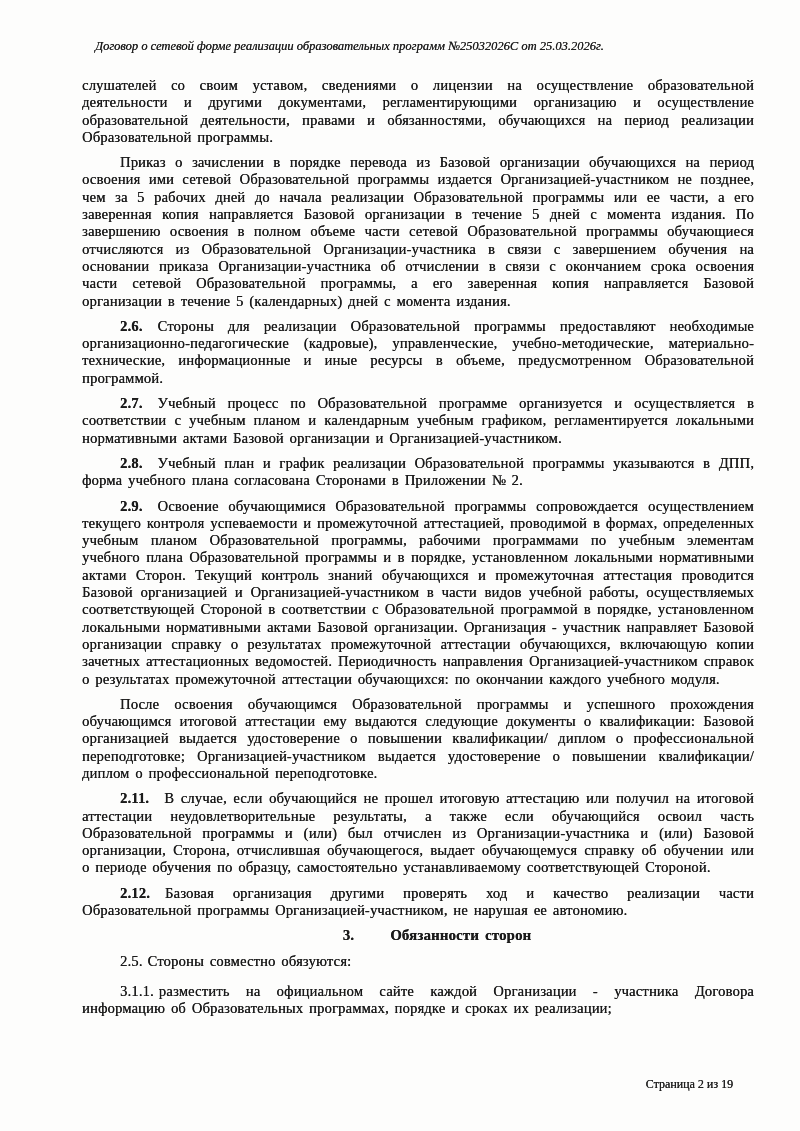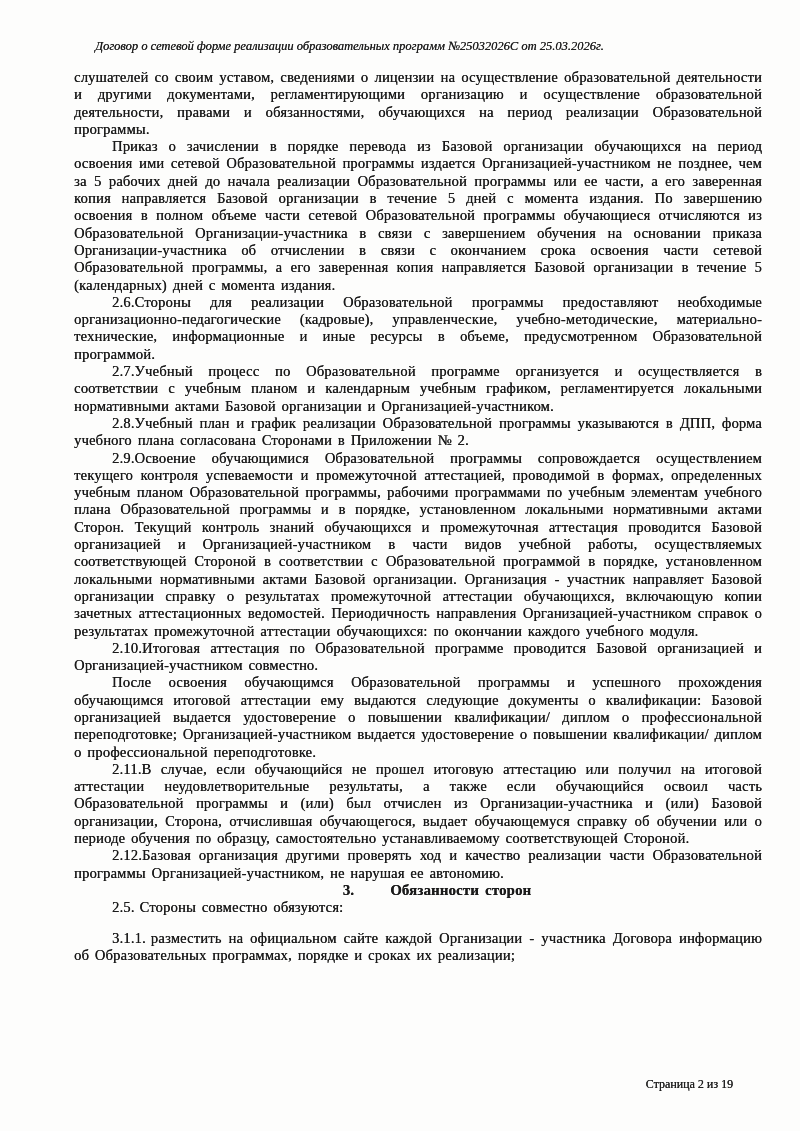--- a/index.html
+++ b/index.html
@@ -34,27 +34,29 @@
     left: 74px;
     width: 688px;
     font-size: 14.5px;
     line-height: 17.3px;
     text-align: justify;
     letter-spacing: 0.2px;
     word-spacing: 2px;
     text-shadow: 0.25px 0 currentColor;
   }
   .doc-body p {
-    margin: 0;
+    margin: 8px;
     text-indent: 38px;
   }
   .doc-body p.noindent {
     text-indent: 0;
   }
   .pnum-tab {
+    padding-right: 15px;
+    font-weight: bold;
   }
   .pnum-sp {
     padding-right: 5px;
   }
   .section-heading {
     margin: 7px 0 1px 0;
     font-size: 14.8px;
     font-weight: bold;
     text-align: center;
     text-indent: 0;
@@ -103,23 +105,20 @@
     </p>
 
     <p>
       <span class="pnum-tab">2.8.</span><span>Учебный план и график реализации Образовательной программы указываются в ДПП, форма учебного плана согласована Сторонами в Приложении № 2.</span>
     </p>
 
     <p>
       <span class="pnum-tab">2.9.</span><span>Освоение обучающимися Образовательной программы сопровождается осуществлением текущего контроля успеваемости и промежуточной аттестацией, проводимой в формах, определенных учебным планом Образовательной программы, рабочими программами по учебным элементам учебного плана Образовательной программы и в порядке, установленном локальными нормативными актами Сторон. Текущий контроль знаний обучающихся и промежуточная аттестация проводится Базовой организацией и Организацией-участником в части видов учебной работы, осуществляемых соответствующей Стороной в соответствии с Образовательной программой в порядке, установленном локальными нормативными актами Базовой организации. Организация - участник направляет Базовой организации справку о результатах промежуточной аттестации обучающихся, включающую копии зачетных аттестационных ведомостей. Периодичность направления Организацией-участником справок о результатах промежуточной аттестации обучающихся: по окончании каждого учебного модуля.</span>
     </p>
 
-    <p>
-      <span class="pnum-tab">2.10.</span><span>Итоговая аттестация по Образовательной программе проводится Базовой организацией и Организацией-участником совместно.</span>
-    </p>
 
     <p>
       <span>После освоения обучающимся Образовательной программы и успешного прохождения обучающимся итоговой аттестации ему выдаются следующие документы о квалификации: Базовой организацией выдается удостоверение о повышении квалификации/ диплом о профессиональной переподготовке; Организацией-участником выдается удостоверение о повышении квалификации/ диплом о профессиональной переподготовке.</span>
     </p>
 
     <p>
       <span class="pnum-tab">2.11.</span><span>В случае, если обучающийся не прошел итоговую аттестацию или получил на итоговой аттестации неудовлетворительные результаты, а также если обучающийся освоил часть Образовательной программы и (или) был отчислен из Организации-участника и (или) Базовой организации, Сторона, отчислившая обучающегося, выдает обучающемуся справку об обучении или о периоде обучения по образцу, самостоятельно устанавливаемому соответствующей Стороной.</span>
     </p>
 
     <p>

